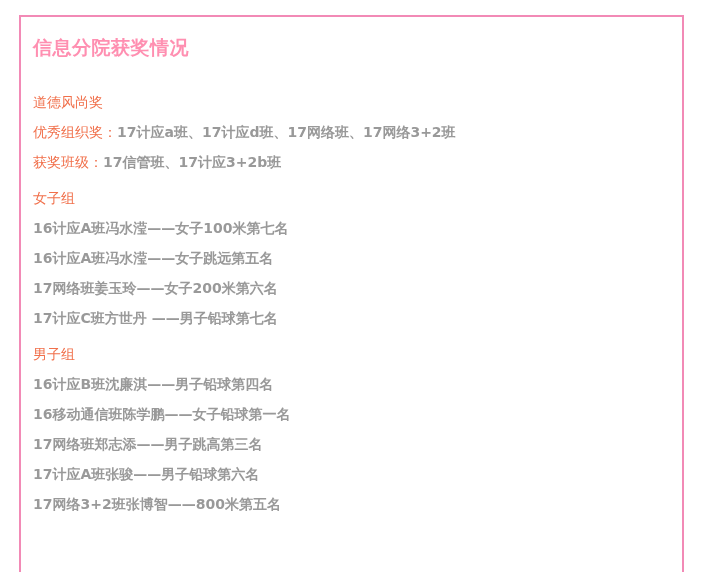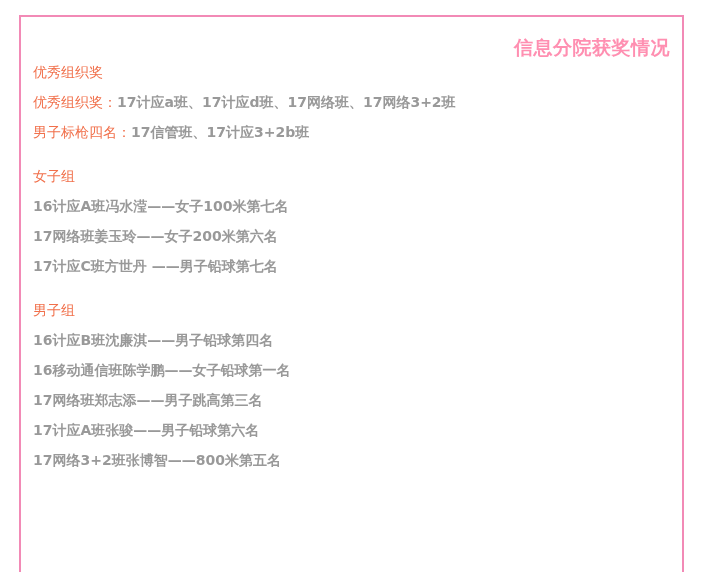--- a/index.html
+++ b/index.html
@@ -15,56 +15,58 @@
     position: absolute;
     left: 19px;
     top: 15px;
     width: 665px;
     height: 620px; 
     border: 2px solid var(--border-pink, #f28ab6);
     background: #ffffff;
     padding: 20px 12px 0 12px;
   }
   .title {
-    text-align: right;
+    text-align: left;
     font-size: 19px;
     line-height: 20px;
     font-weight: bold;
     color: var(--title-pink, #ff8fb1);
+    margin-bottom: 30px;
     letter-spacing: 0.5px;
   }
   .section { margin: 0; }
-  .section.gap { margin-top: 14px; }
+  .section.gap { margin-top: 6px; }
   .heading,
   .line {
     font-size: 14px;
     line-height: 30px;
     white-space: nowrap;
   }
   .heading { color: var(--heading-orange, #f1704b); }
   .label   { color: var(--heading-orange, #f1704b); }
   .value,
   .line.plain { color: var(--body-gray, #999999); font-weight: bold; }
 </style>
 </head>
 <body>
 
 <div class="frame">
 
   <div class="title">信息分院获奖情况</div>
 
   <div class="section">
-    <p class="heading">优秀组织奖</p>
+    <p class="heading">道德风尚奖</p>
     <p class="line"><span class="label">优秀组织奖：</span><span class="value">17计应a班、17计应d班、17网络班、17网络3+2班</span></p>
-    <p class="line"><span class="label">男子标枪四名：</span><span class="value">17信管班、17计应3+2b班</span></p>
+    <p class="line"><span class="label">获奖班级：</span><span class="value">17信管班、17计应3+2b班</span></p>
   </div>
 
   <div class="section gap">
     <p class="heading">女子组</p>
     <p class="line plain">16计应A班冯水滢——女子100米第七名</p>
+    <p class="line plain">16计应A班冯水滢——女子跳远第五名</p>
     <p class="line plain">17网络班姜玉玲——女子200米第六名</p>
     <p class="line plain">17计应C班方世丹 ——男子铅球第七名</p>
   </div>
 
   <div class="section gap">
     <p class="heading">男子组</p>
     <p class="line plain">16计应B班沈廉淇——男子铅球第四名</p>
     <p class="line plain">16移动通信班陈学鹏——女子铅球第一名</p>
     <p class="line plain">17网络班郑志添——男子跳高第三名</p>
     <p class="line plain">17计应A班张骏——男子铅球第六名</p>

